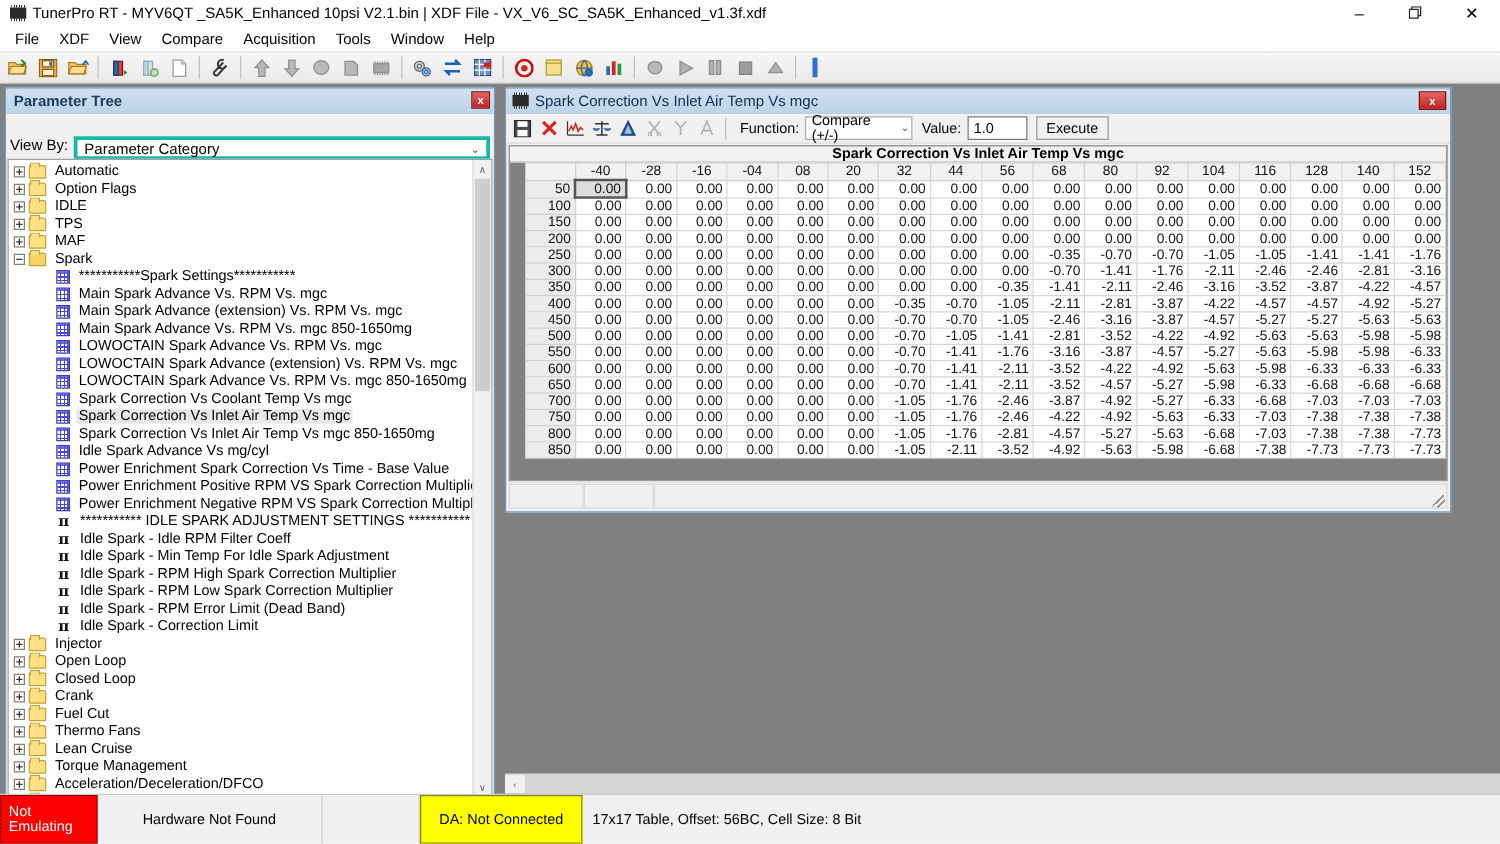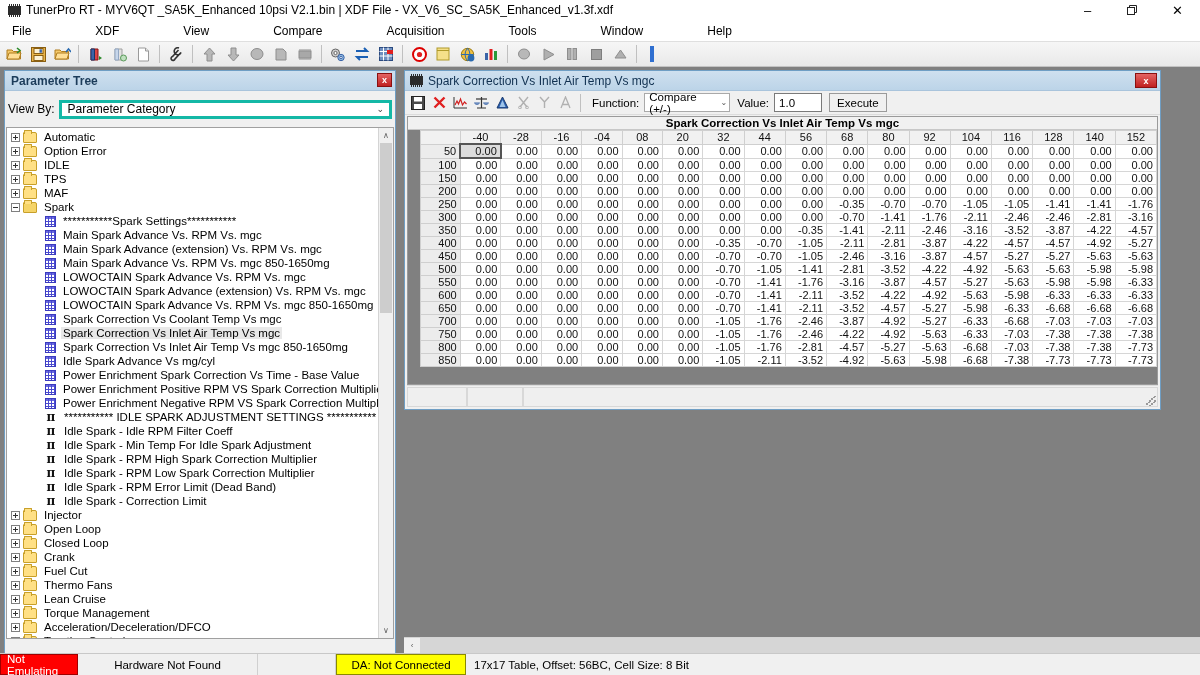--- a/index.html
+++ b/index.html
@@ -53,21 +53,20 @@
     width: 45px; height: 20px;
     display: flex; align-items: center; justify-content: center;
     font-size: 13px; color: #000; cursor: default;
   }
 
   
   .menubar {
     height: 21px; background: #ffffff;
     display: flex; align-items: center; padding-left: 4px;
     flex: none;
-    gap: 48px;
   }
   .menubar .mi {
     padding: 2px 8px; font-size: 12px; color: #000; cursor: default;
   }
 
   
   .toolbar {
     height: 26px;
     background: linear-gradient(to bottom, #f6f6f6, #e9e9e9);
     border-top: 1px solid #dfdfdf;
@@ -108,21 +107,21 @@
   .ptwin-title .closebox {
     position: absolute; right: 3px; top: 2px;
     width: 15px; height: 14px;
     background: linear-gradient(to bottom, #e46464, #c02020);
     border: 1px solid #8a1010;
     color: #fff; font-size: 9px; font-weight: bold;
     display: flex; align-items: center; justify-content: center;
     cursor: default;
   }
   .viewby {
-    height: 22px; display: flex; align-items: center;
+    height: 22px; display: flex; 
     padding: 18px 3px; gap: 5px;
     background: #f0f0f0;
   }
   .viewby .lbl { font-size: 12px; color: #000; }
   .combo {
     flex: 1; height: 19px; background: #fff;
     border: 3px solid #14b8a6;
     display: flex; align-items: center; justify-content: space-between;
     padding: 0 2px 0 5px; font-size: 12px; cursor: default;
   }
@@ -333,21 +332,21 @@
     border-top: 1px solid #d4d4d4;
   }
   .hscroll .harrow {
     width: 16px; height: 16px; display: flex; align-items: center; justify-content: center;
     font-size: 8px; color: #606060; cursor: default;
   }
   .hscroll .htrack { flex: 1; height: 16px; background: #d6d6d6; }
 
   
   .statusbar {
-    height: 22px; background: #f0f0f0;
+    height: 40px; background: #f0f0f0;
     display: flex; align-items: stretch;
     border-top: 1px solid #c8c8c8;
     flex: none;
   }
   .sb-cell {
     display: flex; align-items: center; justify-content: center;
     font-size: 11.5px; color: #000;
     border-right: 1px solid #d0d0d0;
     padding: 0 6px;
   }
@@ -583,21 +582,21 @@
       <div class="treebox">
         <div class="treelist" id="treelist">
             <div class="trow">
               <span class="expander plus"></span>
               <span class="folder"></span>
               <span class="tlabel">Automatic</span>
             </div>
             <div class="trow">
               <span class="expander plus"></span>
               <span class="folder"></span>
-              <span class="tlabel">Option Error</span>
+              <span class="tlabel">Option Flags</span>
             </div>
             <div class="trow">
               <span class="expander plus"></span>
               <span class="folder"></span>
               <span class="tlabel">IDLE</span>
             </div>
             <div class="trow">
               <span class="expander plus"></span>
               <span class="folder"></span>
               <span class="tlabel">TPS</span>

